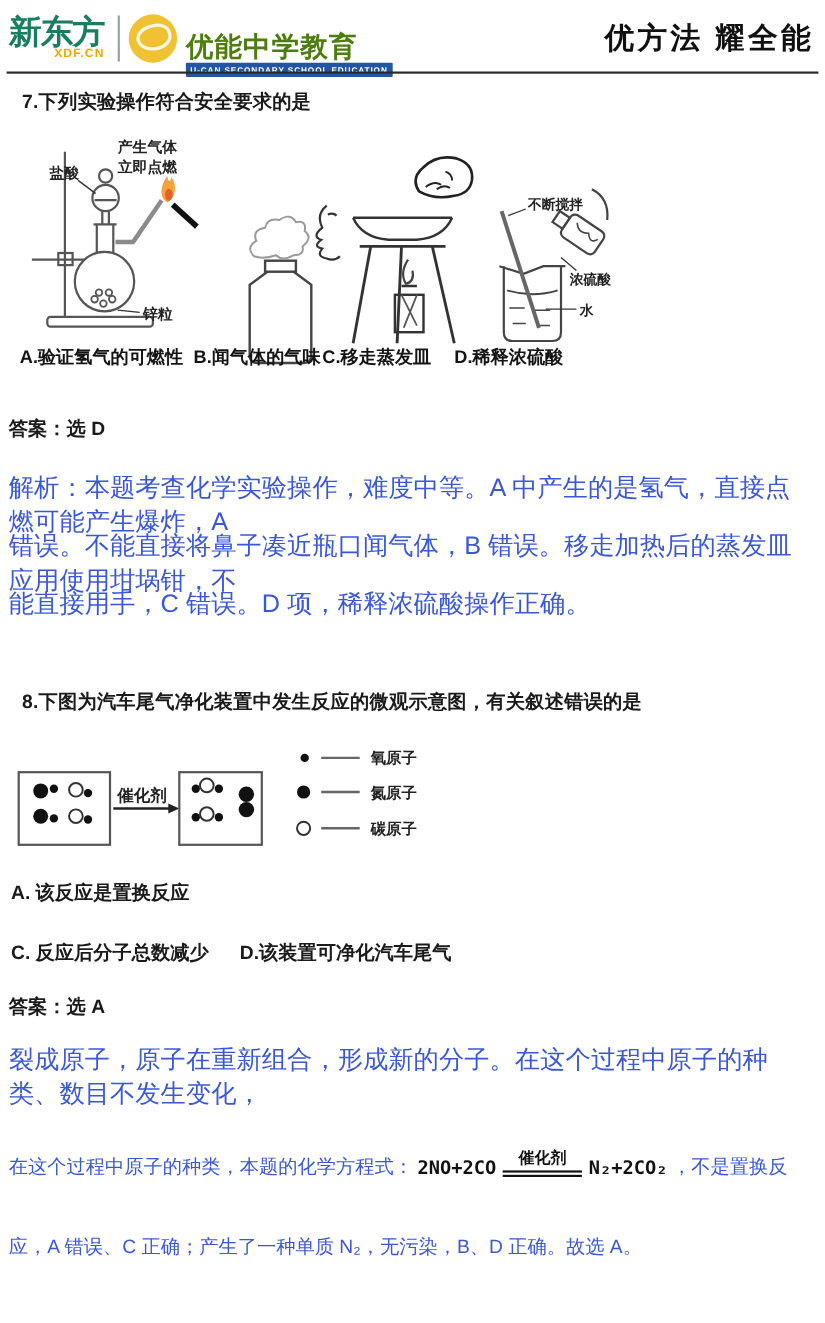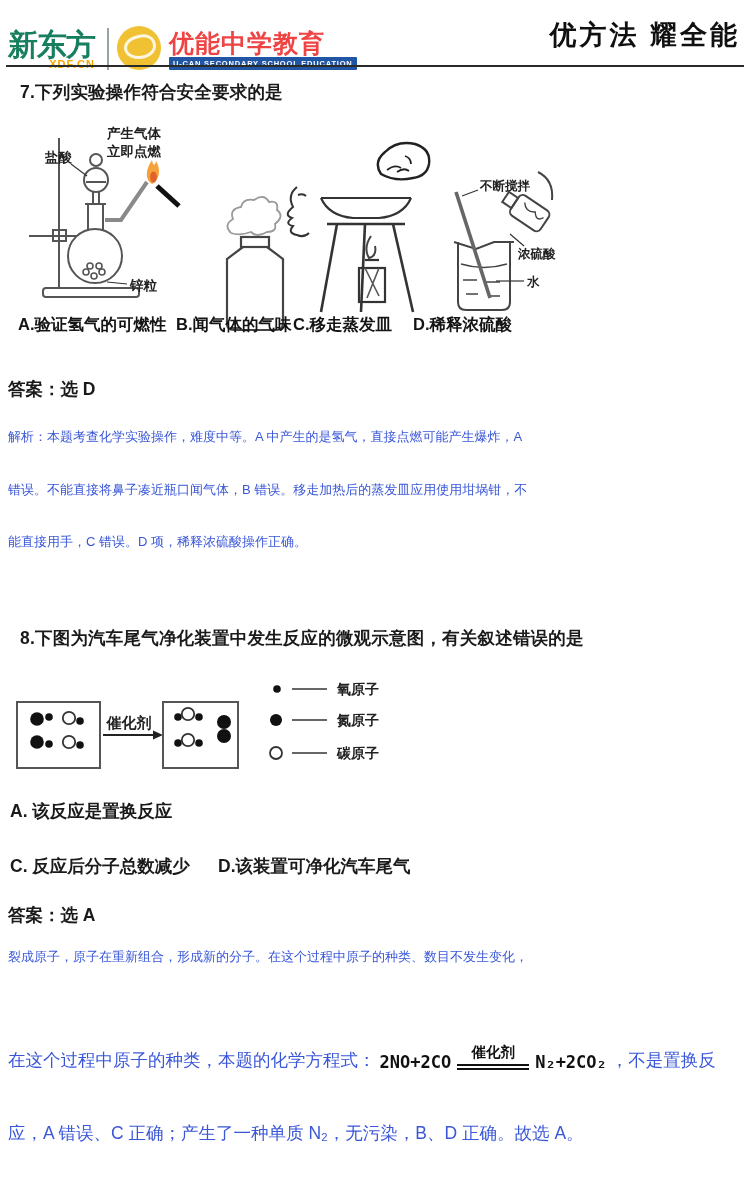--- a/index.html
+++ b/index.html
@@ -5,42 +5,42 @@
   * { margin:0; padding:0; box-sizing:border-box; }
   html,body { background:#fff; }
   .page {
     position:relative; width:750px; height:1203px; margin:0 auto;
     background:#fff; overflow:hidden;
     font-family:"Liberation Sans", sans-serif; color:#1c1c1c;
   }
   
   .header { position:absolute; top:8px; left:8px; right:10px; height:54px;
             display:flex; align-items:center; justify-content:space-between; }
-  .logo-group { display:flex; align-items:flex-end; gap:8px; }
+  .logo-group { display:flex; align-items:center; gap:8px; }
   .xdf-logo { position:relative; padding-right:4px; }
   .xdf-cn { font-size:30px; font-weight:700; color:#177e5f; letter-spacing:-1px; line-height:30px; }
   .xdf-url { display:block; text-align:right; font-size:11px; font-weight:700; color:#f7a600; letter-spacing:1px; margin-top:-2px; }
   .logo-divider { width:2px; height:42px; background:#9aa39f; }
   .ucan-circle { width:44px; height:44px; border-radius:50%; background:#f0c233;
                  position:relative; flex:0 0 auto; }
   .ucan-circle:after { content:""; position:absolute; left:7px; top:9px; width:26px; height:18px;
                  border:3px solid #fff; border-radius:50% 50% 50% 60%; transform:rotate(-15deg); opacity:.85; }
   .ucan-circle:before { content:""; position:absolute; left:10px; bottom:2px; width:0; height:0;
                  border-left:6px solid transparent; border-right:4px solid transparent;
                  border-top:9px solid #f0c233; transform:rotate(18deg); }
   .ucan-text { display:flex; flex-direction:column; }
-  .ucan-cn { font-size:25px; font-weight:700; color:#ef4444; letter-spacing:1px; line-height:27px;margin-top:30px; }
+  .ucan-cn { font-size:25px; font-weight:700; color:#4d7c0f; letter-spacing:1px; line-height:27px;margin-top:30px; }
   .ucan-en { background:#2156a5; color:#fff; font-size:7.5px; font-weight:700;
              letter-spacing:.8px; padding:2px 4px; border-radius:1px; width:max-content; }
   .slogan { font-size:27px; font-weight:700; color:#101010; letter-spacing:3px; }
   .header-rule { position:absolute; top:65px; left:6px; right:6px; border-top:2px solid #2a2a2a; }
   
   .qtext { position:absolute; left:20px; font-size:17.5px; font-weight:600; color:#1a1a1a; letter-spacing:.2px; }
   .answer { position:absolute; left:8px; font-size:17.5px; font-weight:600; color:#1a1a1a; }
-  .analysis { position:absolute; left:8px; right:10px; color:#3a57d8; font-size:13px; font-weight:500; }
+  .analysis { position:absolute; left:8px; right:10px; color:#3a57d8; font-size:23px; font-weight:500; }
   .analysis .aline { height:52.5px; }
   .caption { position:absolute; font-size:16.5px; font-weight:600; color:#141414; }
   .figure { position:absolute; }
   svg text { font-family:"Liberation Sans", sans-serif; }
   .options-row { position:absolute; left:10px; font-size:17.5px; font-weight:600; color:#1a1a1a; }
   .opt-b, .opt-d { position:absolute; left:208px; top:0; }
   .opt-a, .opt-c { position:absolute; left:0; top:0; }
   
   .eq-line { position:absolute; left:8px; top:1043px; display:flex; align-items:flex-end; color:#3a57d8;
              font-size:17.5px; font-weight:500; }

